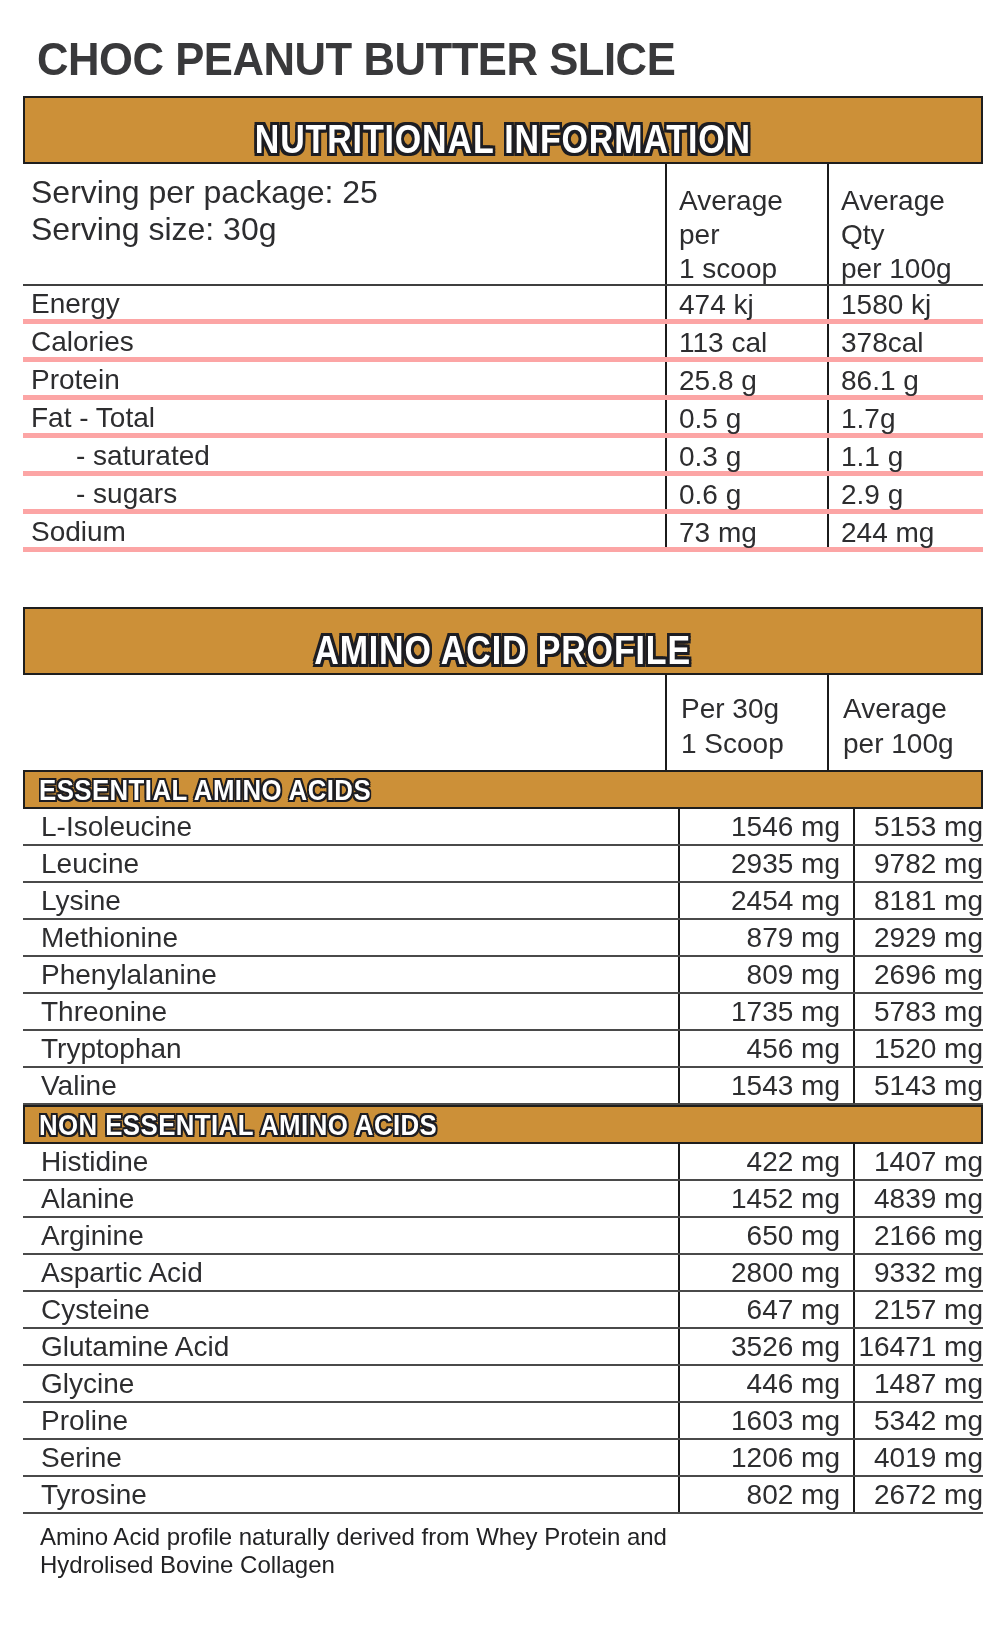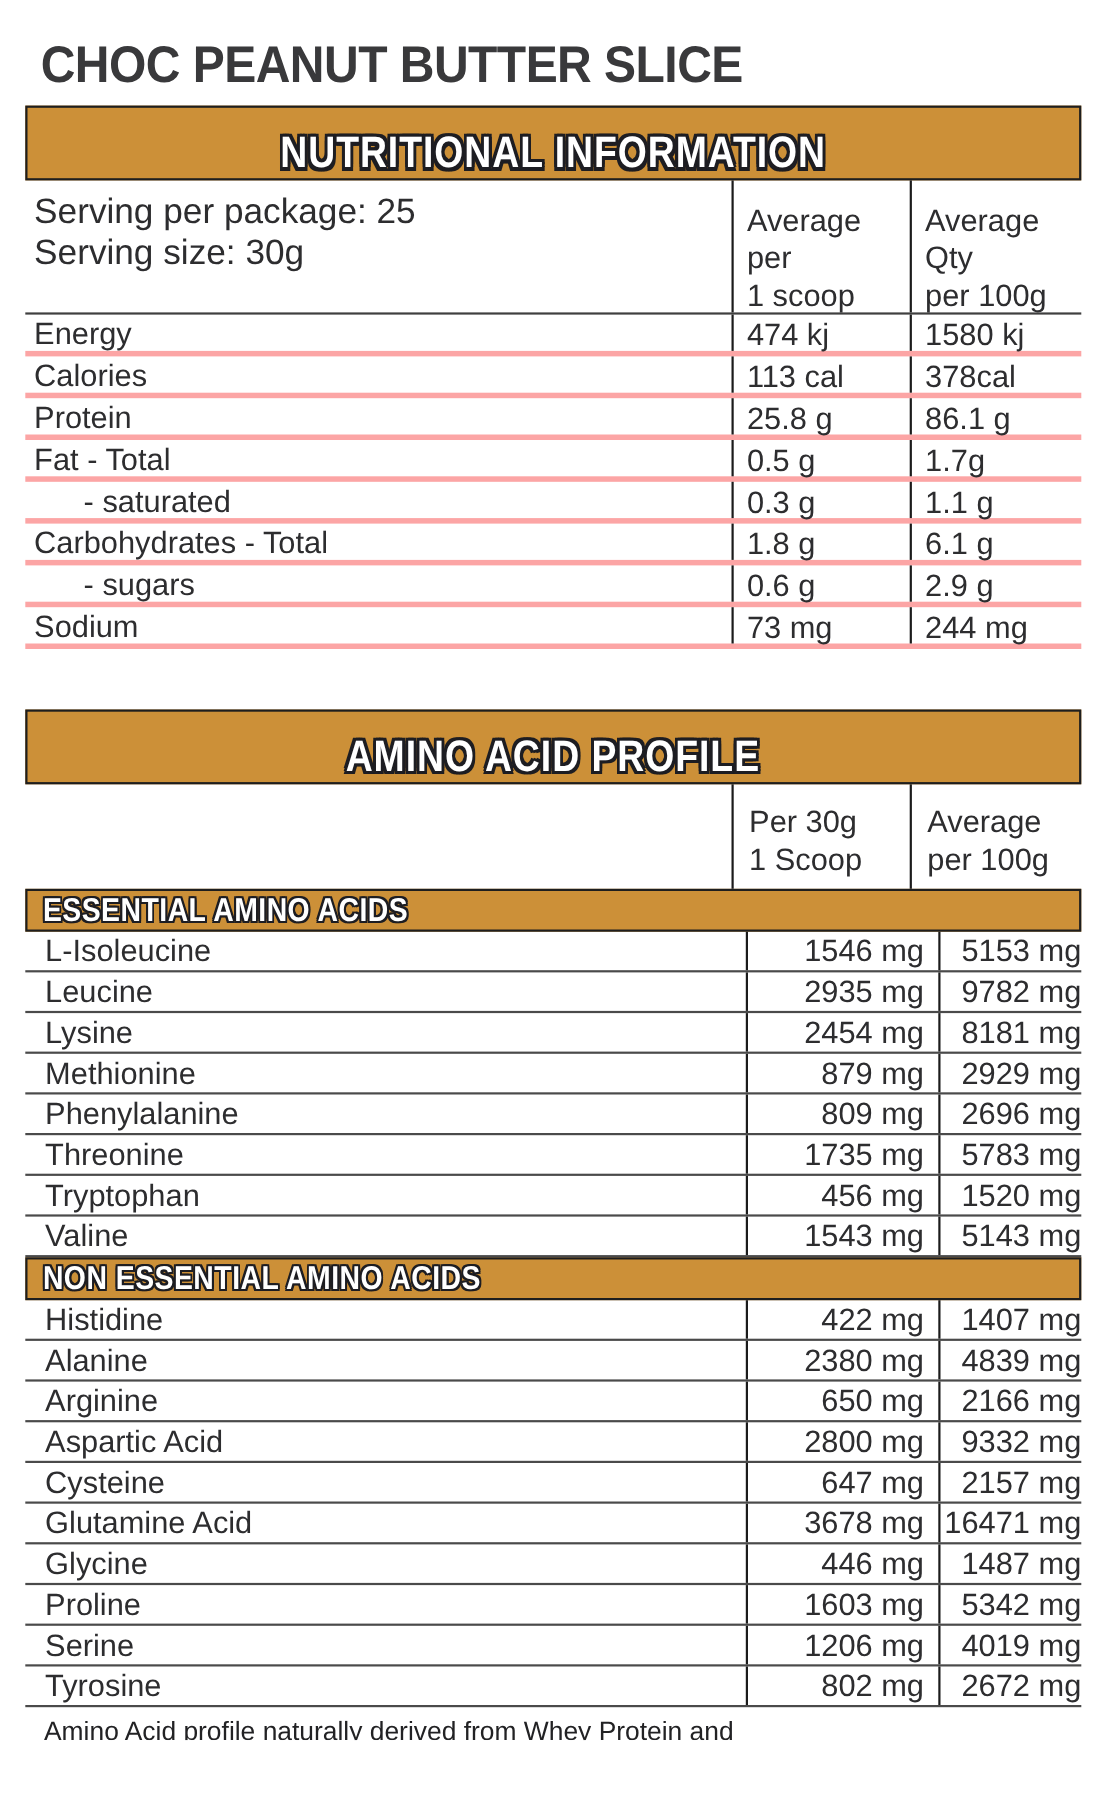--- a/index.html
+++ b/index.html
@@ -152,25 +152,20 @@
           <div class="trow nutri-row">
             <div class="cell c1">Fat - Total</div>
             <div class="cell c2">0.5 g</div>
             <div class="cell c3">1.7g</div>
           </div>
           <div class="trow nutri-row indent">
             <div class="cell c1">- saturated</div>
             <div class="cell c2">0.3 g</div>
             <div class="cell c3">1.1 g</div>
           </div>
-          <div class="trow nutri-row">
-            <div class="cell c1">Carbohydrates - Total</div>
-            <div class="cell c2">1.8 g</div>
-            <div class="cell c3">6.1 g</div>
-          </div>
           <div class="trow nutri-row indent">
             <div class="cell c1">- sugars</div>
             <div class="cell c2">0.6 g</div>
             <div class="cell c3">2.9 g</div>
           </div>
           <div class="trow nutri-row">
             <div class="cell c1">Sodium</div>
             <div class="cell c2">73 mg</div>
             <div class="cell c3">244 mg</div>
           </div>
@@ -241,41 +236,41 @@
           <div class="section-banner">
             <span class="banner-text">NON ESSENTIAL AMINO ACIDS</span>
           </div>
           <div class="trow amino-row">
             <div class="cell c1">Histidine</div>
             <div class="cell c2">422 mg</div>
             <div class="cell c3">1407 mg</div>
           </div>
           <div class="trow amino-row">
             <div class="cell c1">Alanine</div>
-            <div class="cell c2">2380 mg</div>
+            <div class="cell c2">1452 mg</div>
             <div class="cell c3">4839 mg</div>
           </div>
           <div class="trow amino-row">
             <div class="cell c1">Arginine</div>
             <div class="cell c2">650 mg</div>
             <div class="cell c3">2166 mg</div>
           </div>
           <div class="trow amino-row">
             <div class="cell c1">Aspartic Acid</div>
             <div class="cell c2">2800 mg</div>
             <div class="cell c3">9332 mg</div>
           </div>
           <div class="trow amino-row">
             <div class="cell c1">Cysteine</div>
             <div class="cell c2">647 mg</div>
             <div class="cell c3">2157 mg</div>
           </div>
           <div class="trow amino-row">
             <div class="cell c1">Glutamine Acid</div>
-            <div class="cell c2">3678 mg</div>
+            <div class="cell c2">3526 mg</div>
             <div class="cell c3">16471 mg</div>
           </div>
           <div class="trow amino-row">
             <div class="cell c1">Glycine</div>
             <div class="cell c2">446 mg</div>
             <div class="cell c3">1487 mg</div>
           </div>
           <div class="trow amino-row">
             <div class="cell c1">Proline</div>
             <div class="cell c2">1603 mg</div>

